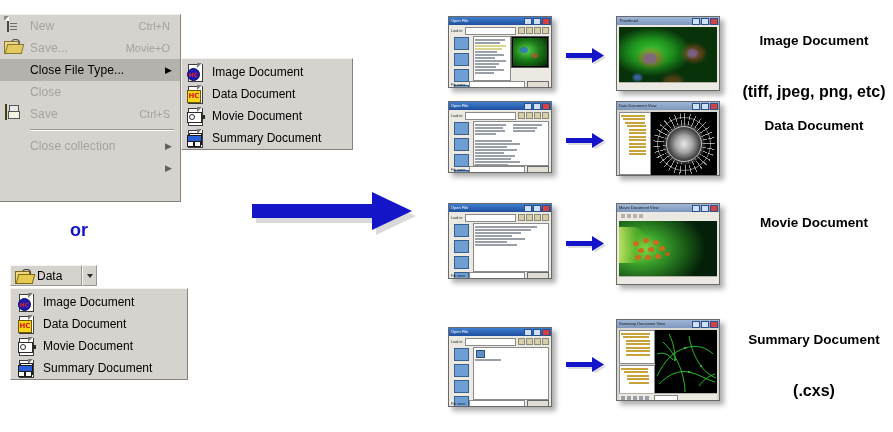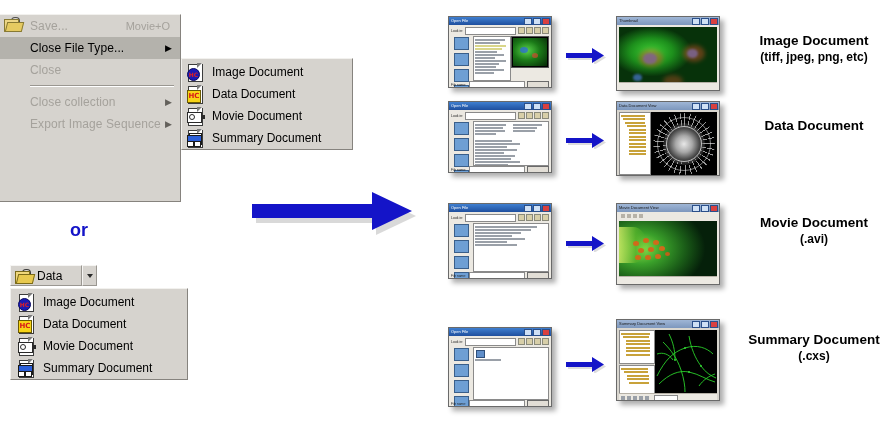--- a/index.html
+++ b/index.html
@@ -232,57 +232,70 @@
 
   
   .sarrow{position:absolute;width:42px;height:16px;}
 
   
   .rlabel{
     position:absolute;text-align:center;font-weight:bold;color:#000;
     font-family:"Liberation Sans", sans-serif;line-height:1.25;
   }
   .rlabel .t1{font-size:13.5px;display:block;white-space:nowrap;}
-  .rlabel .t2{font-size:12px;display:block;white-space:nowrap;}
+  .rlabel .t2{font-size:16px;display:block;white-space:nowrap;margin-top:32px;}
 </style>
 </head>
 <body>
 
 <div class="abs" id="file-menu">
   <div class="gutter"></div>
 
+  <div class="mrow">
+    <span class="ico">
+      <span class="ic-page"><span class="ln" style="top:6px"></span><span class="ln" style="top:9px"></span><span class="ln" style="top:12px"></span></span>
+    </span>
+    <span class="lbl">New</span>
+    <span class="acc">Ctrl+N</span>
+  </div>
 
   <div class="mrow">
     <span class="ico">
       <span class="ic-folder" style="opacity:.85"><span class="arc"></span><span class="back"></span><span class="front"></span></span>
     </span>
     <span class="lbl">Save...</span>
     <span class="acc">Movie+O</span>
   </div>
 
   <div class="mrow enabled sel">
     <span class="lbl">Close File Type...</span>
     <span class="sub">▶</span>
   </div>
 
   <div class="mrow">
     <span class="lbl">Close</span>
   </div>
 
+  <div class="mrow">
+    <span class="ico">
+      <span class="ic-floppy"><span class="shut"></span><span class="lbl2"></span></span>
+    </span>
+    <span class="lbl">Save</span>
+    <span class="acc">Ctrl+S</span>
+  </div>
 
 
   <div class="msep"></div>
 
   <div class="mrow">
     <span class="lbl">Close collection</span>
     <span class="sub">▶</span>
   </div>
 
   <div class="mrow">
-    <span class="lbl">Export Image Sequence</span>
     <span class="sub">▶</span>
   </div>
 </div>
 
 <div class="abs" id="submenu">
   <div class="srow">
     <span class="dico dt dt-image">
       <span class="pg"></span>
         <span class="fold"></span>
         <span class="badge">HC</span>
@@ -650,21 +663,20 @@
       <div style="position:absolute;left:40px;top:25px;width:6px;height:5px;border-radius:50%;background:#d06a1a"></div>
       <div style="position:absolute;left:16px;top:34px;width:6px;height:5px;border-radius:50%;background:#d06a1a"></div>
       <div style="position:absolute;left:26px;top:34px;width:6px;height:5px;border-radius:50%;background:#d06a1a"></div>
       <div style="position:absolute;left:36px;top:33px;width:6px;height:5px;border-radius:50%;background:#d06a1a"></div>
       <div style="position:absolute;left:46px;top:31px;width:5px;height:4px;border-radius:50%;background:#c06018"></div>
     </div>
     <div style="position:absolute;left:2px;bottom:0;right:2px;height:7px;background:#ece9e2;border-top:0.5px solid #b5b0a6;"></div>
   </div>
   <div class="rlabel" style="left:287px;top:12px;width:158px;">
     <span class="t1">Movie Document</span>
-    <span class="t2">(.avi)</span>
   </div>
 </div>
 
 <div class="flowrow" style="top:327px;height:90px;">
   <div class="thumb" style="left:0;top:0;width:104px;height:80px;">
     <div class="tbar">
       <span class="ttl">Open File</span>
       <span class="btns">
           <span class="b"></span>
           <span class="b"></span>

